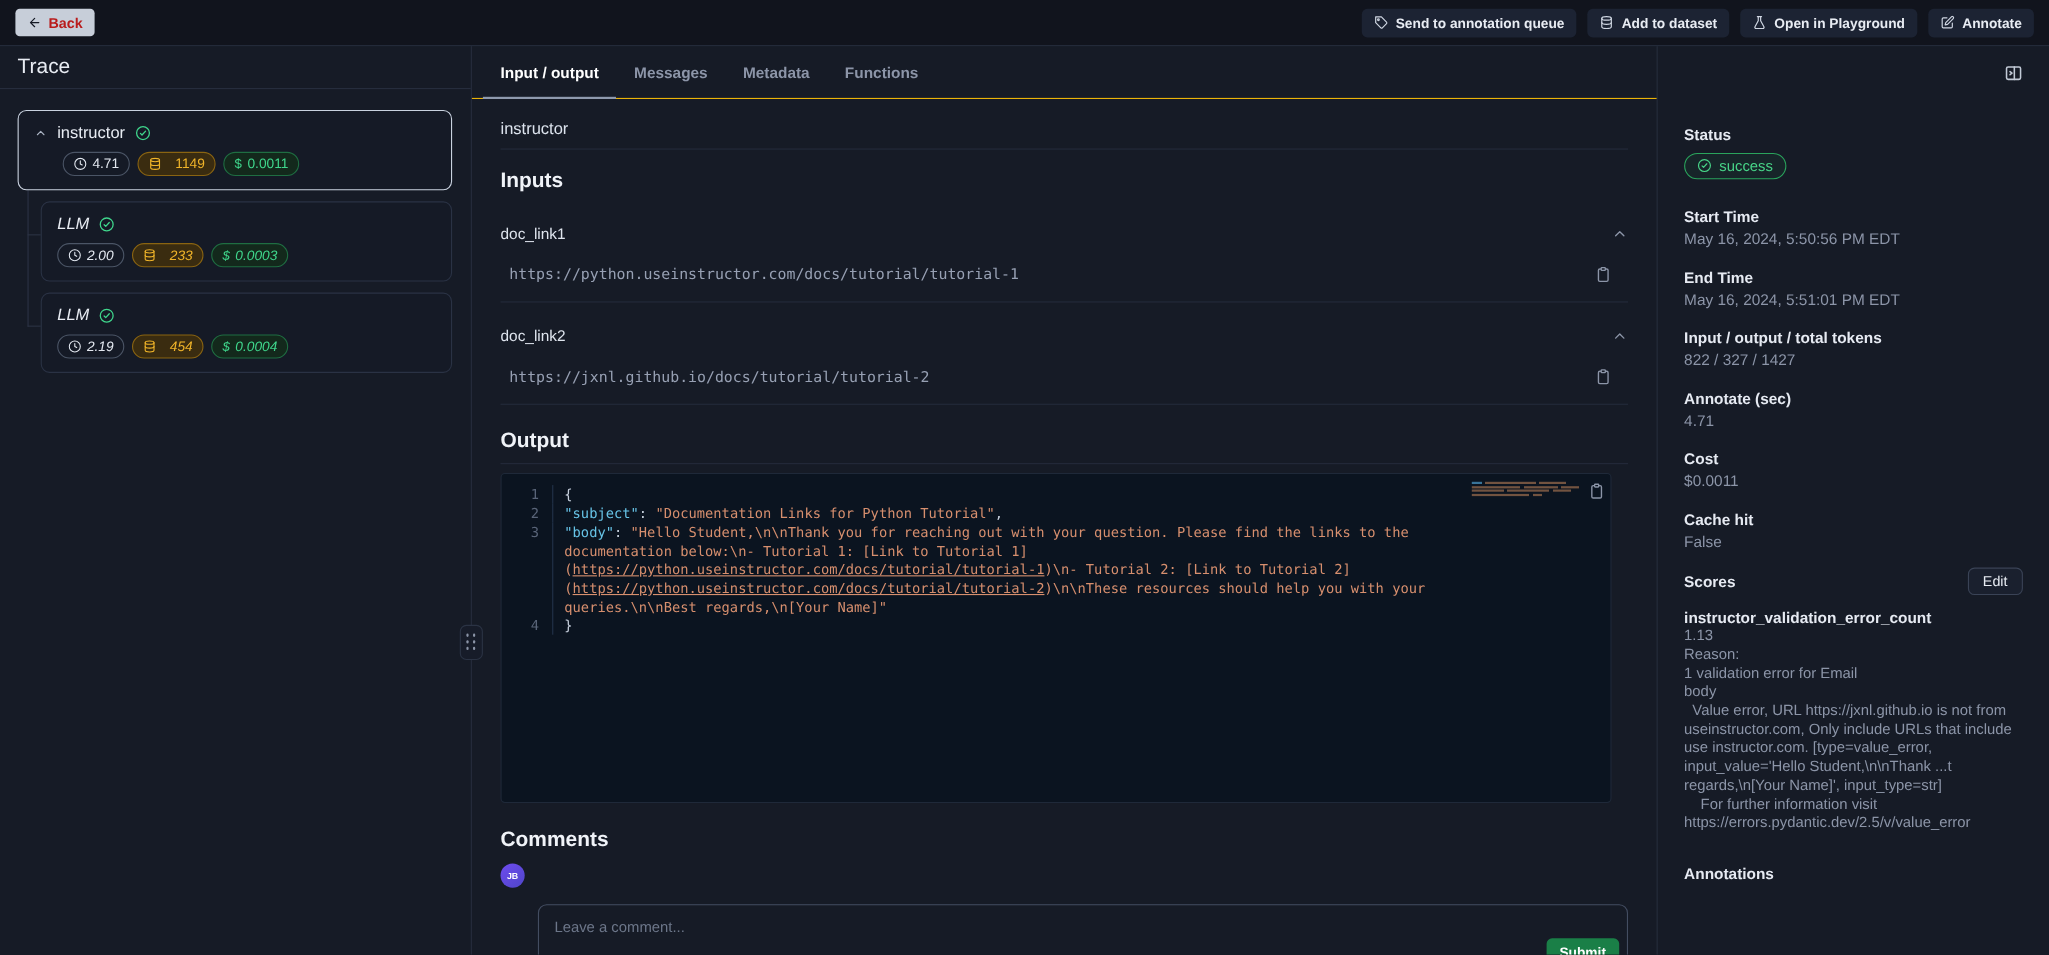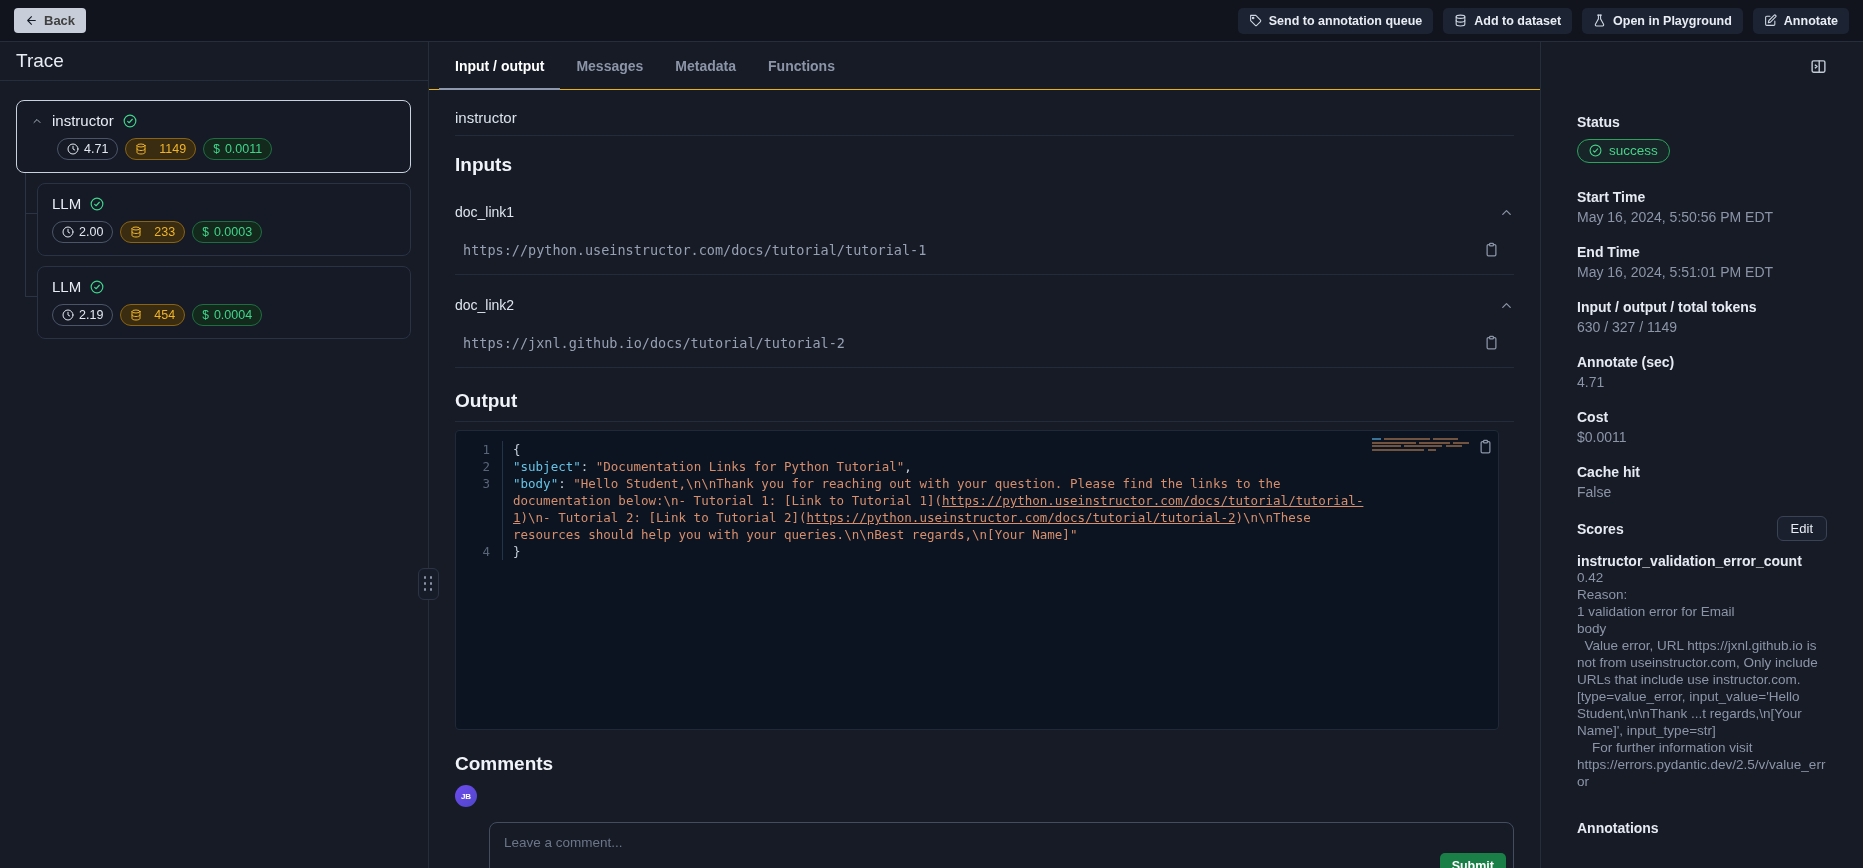--- a/index.html
+++ b/index.html
@@ -13,51 +13,51 @@
   .ic { stroke:currentColor; fill:none; stroke-width:2; stroke-linecap:round; stroke-linejoin:round; }
 
   
   .topbar {
     position:absolute; top:0; left:0; width:1863px; height:42px;
     background:#11141d; border-bottom:1px solid #262d3d;
     display:flex; align-items:center; justify-content:space-between; padding:0 14px;
   }
   .back-btn {
     display:flex; align-items:center; gap:6px;
-    background:#c7ced9; color:#404040; font-size:13px; font-weight:700;
+    background:#c7ced9; color:#b91c1c; font-size:13px; font-weight:700;
     border:none; border-radius:4px; padding:5px 11px; cursor:pointer;
   }
   .tb-actions { display:flex; gap:10px;align-items:flex-end; }
   .tb-btn {
     display:flex; align-items:center; gap:7px;
     background:#1c2333; color:#e8ecf3; font-size:12.5px; font-weight:700;
     border:none; border-radius:5px; padding:6px 11px; cursor:pointer;
     font-family:"Liberation Sans", sans-serif;
   }
   .tb-btn .ic { width:13px; height:13px; color:#cfd6e2; }
 
   
   .layout { position:absolute; top:42px; left:0; right:0; bottom:0; display:flex; }
   .sidebar { width:429px; flex:none; border-right:1px solid #262d3d; position:relative; }
   .main { flex:1; position:relative; min-width:0; }
-  .rightpanel { width:323px; flex:none; border-left:1px solid #262d3d; padding:0 36px; overflow:hidden; }
+  .rightpanel { width:357px; flex:none; border-left:1px solid #262d3d; padding:0 24px; overflow:hidden; }
 
   
   .trace-header {
     height:39px; border-bottom:1px solid #262d3d;
     display:flex; align-items:center; padding:0 16px;
     font-size:19px; font-weight:400; color:#e8ecf3;
   }
   .tree { position:relative; padding:19px 17px 0 16px; }
   .node-card {
     position:relative; border:1px solid #2a3244; border-radius:8px;
     background:#151a26; padding:11px 14px 12px; cursor:pointer;
   }
   .node-card.selected { border-color:#c9d2df; }
-  .node-card.child { margin-left:21px; }
+  .node-card.child { margin-left:21px;font-style:italic; }
   .node-card + .node-card { margin-top:10px; }
   .node-head { display:flex; align-items:center; gap:9px; }
   .node-name { font-size:15px; color:#e8ecf3; }
   .caret { width:12px; height:12px; color:#aab3c2; }
   .okc { width:14px; height:14px; color:var(--green); }
   .badges { display:flex; gap:7px; margin-top:9px; margin-left:26px; }
   .node-card.child .badges { margin-left:0; }
   .badge {
     display:flex; align-items:center; gap:5px; height:22px; padding:0 9px;
     border-radius:11px; font-size:12.5px; border:1px solid #4b5566; color:#e3e8f0;
@@ -454,37 +454,37 @@
       </span>
     </div>
 
     <div class="p-label f0">Start Time</div>
     <div class="p-value">May 16, 2024, 5:50:56 PM EDT</div>
 
     <div class="p-label f1">End Time</div>
     <div class="p-value">May 16, 2024, 5:51:01 PM EDT</div>
 
     <div class="p-label f2">Input / output / total tokens</div>
-    <div class="p-value">630 / 327 / 1149</div>
+    <div class="p-value">822 / 327 / 1427</div>
 
     <div class="p-label f3">Annotate (sec)</div>
     <div class="p-value">4.71</div>
 
     <div class="p-label f4">Cost</div>
     <div class="p-value">$0.0011</div>
 
     <div class="p-label f5">Cache hit</div>
     <div class="p-value">False</div>
 
     <div class="scores-row">
       <span class="p-label">Scores</span>
       <button class="edit-btn">Edit</button>
     </div>
     <div class="score-name">instructor_validation_error_count</div>
-    <div class="score-line">0.42</div>
+    <div class="score-line">1.13</div>
     <div class="score-line">Reason:</div>
     <div class="score-line">1 validation error for Email</div>
     <div class="score-line">body</div>
     <div class="score-line">  Value error, URL https://jxnl.github.io is not from useinstructor.com, Only include URLs that include use instructor.com. [type=value_error, input_value='Hello Student,\n\nThank ...t regards,\n[Your Name]', input_type=str]</div>
     <div class="score-line">    For further information visit https://errors.pydantic.dev/2.5/v/value_error</div>
 
     <div class="p-label annotations-label">Annotations</div>
   </aside>
 </div>
 

